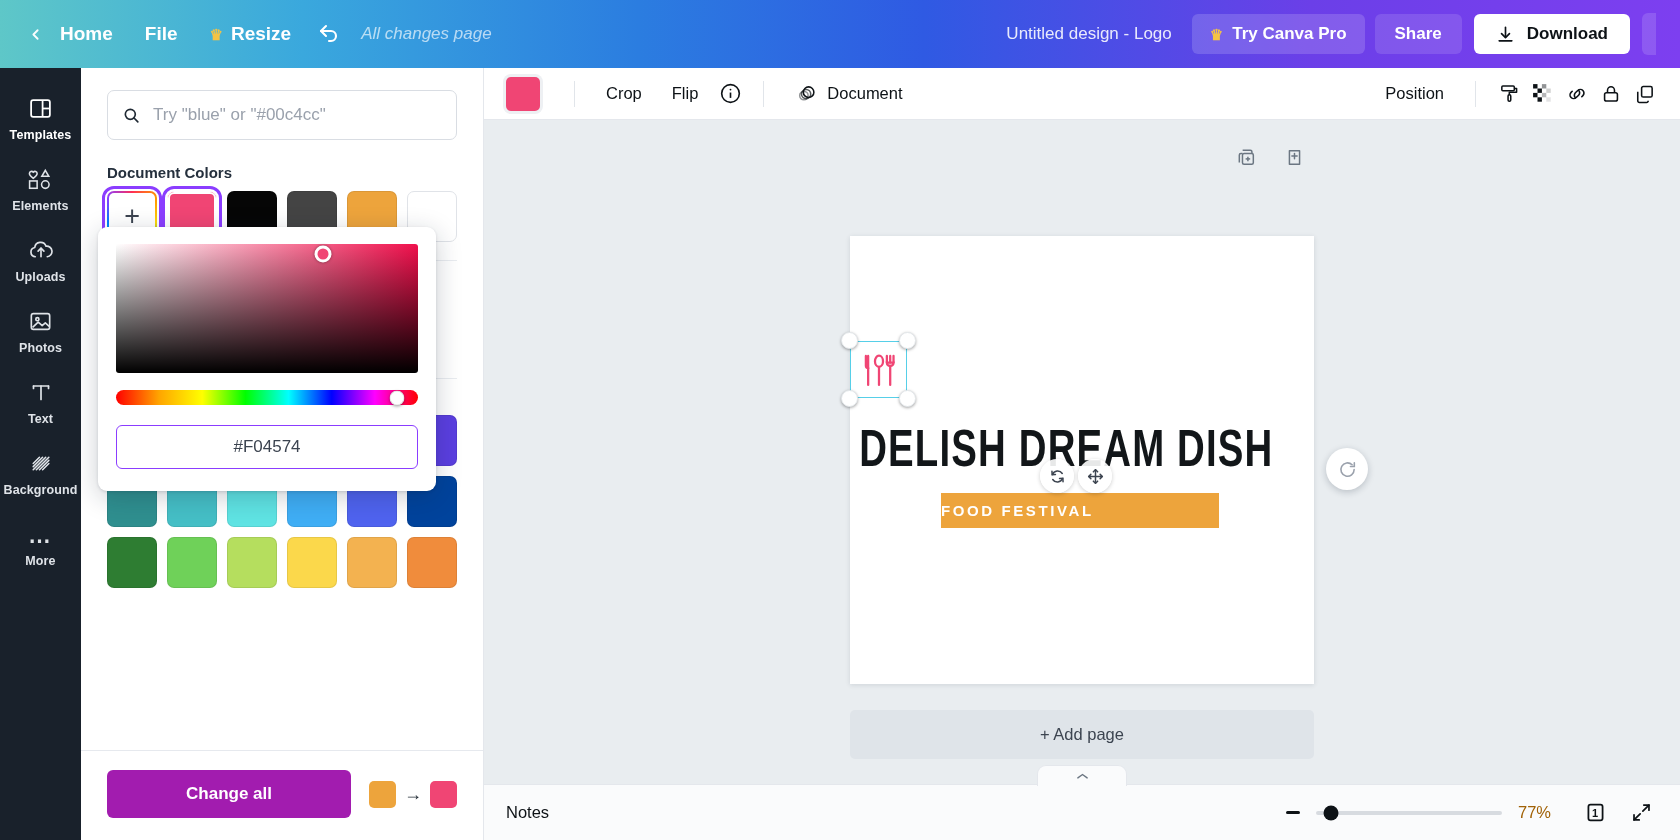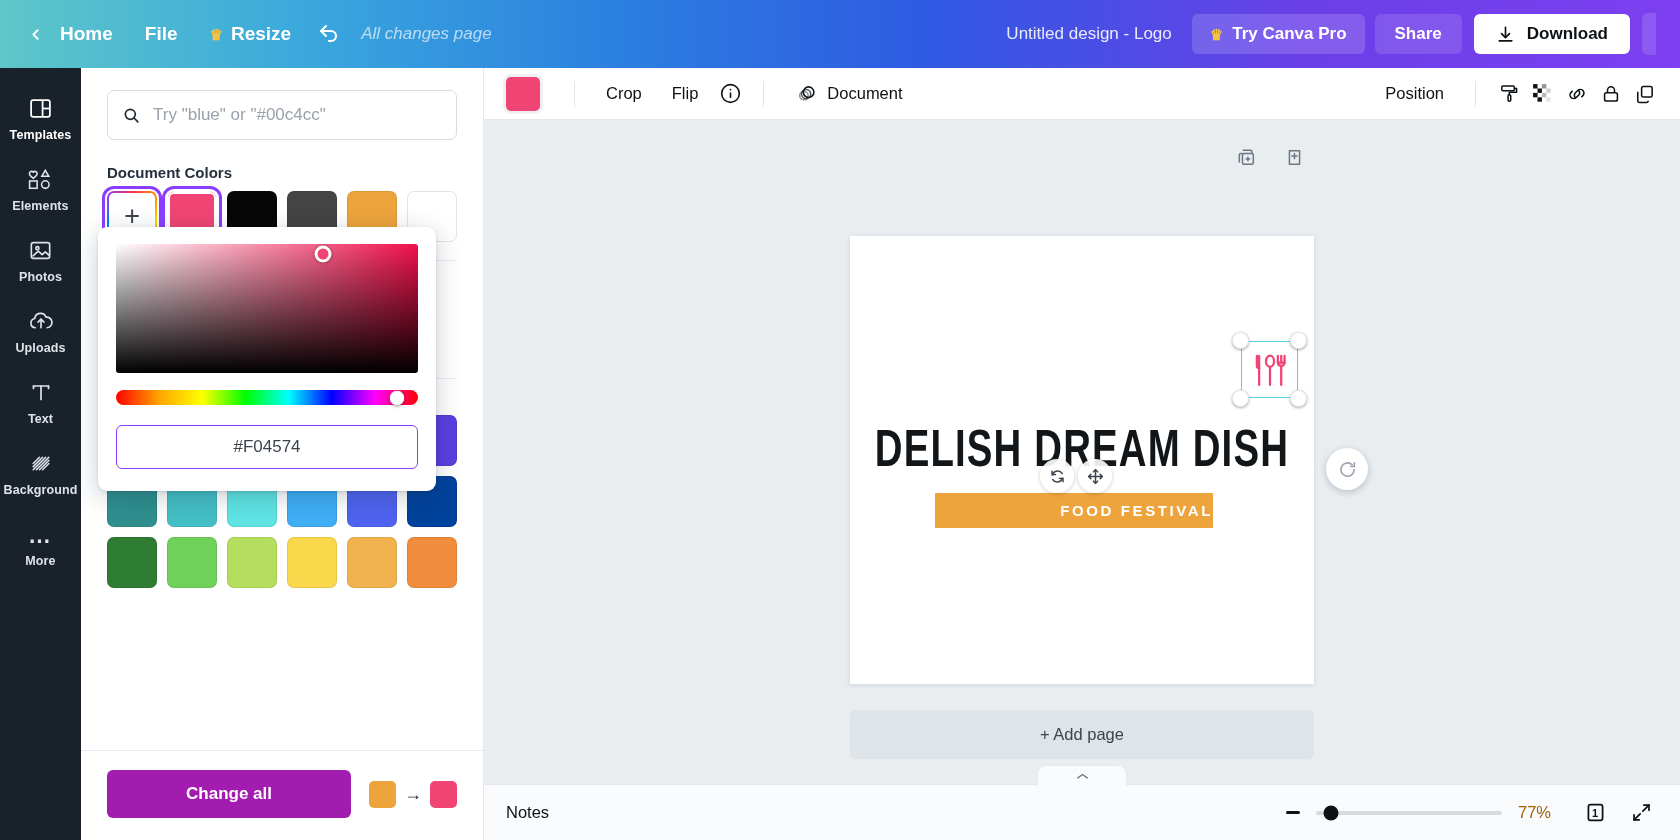--- a/index.html
+++ b/index.html
@@ -189,21 +189,21 @@
     position: absolute; left: 50%; transform: translateX(-50%);
     top: 24px; width: 450px; display: flex; justify-content: flex-end; gap: 22px;
   }
   .pt-ico { width: 26px; height: 26px; display:flex; align-items:center; justify-content:center; cursor: pointer; color:#6b7682; }
 
   .page {
     position: absolute; left: 50%; transform: translateX(-50%);
     top: 116px; width: 464px; height: 448px; background: #fff;
     box-shadow: 0 1px 5px rgba(20,30,50,.12);
   }
-  .logo-wrap { position: absolute; left: 0; right: 16px; top: 105px; text-align: right; }
+  .logo-wrap { position: absolute; left: 0; right: 4px; top: 105px; text-align: left; }
   .cut-sel { position: relative; display: inline-block; }
   .cut-frame {
     width: 57px; height: 57px; border: 1.5px solid #56cfe8; position: relative;
     display: flex; align-items: center; justify-content: center; background: #fff;
   }
   .handle {
     position: absolute; width: 17px; height: 17px; border-radius: 50%;
     background: #fff; box-shadow: 0 1px 3px rgba(0,0,0,.35); border: 1px solid #e3e7ea;
     cursor: pointer;
   }
@@ -331,37 +331,37 @@
               <path d="M6.5 4.4c-1.4-1.6-4-.6-4 1.4 0 2 3 4.2 4 5 1-.8 4-3 4-5 0-2-2.6-3-4-1.4z"></path>
               <path d="M19 2.5l3.6 6.2h-7.2z"></path>
               <rect x="2.7" y="13.5" width="7.8" height="7.6"></rect>
               <circle cx="19" cy="17.3" r="3.9"></circle>
             </svg>
         </span>
         <span class="rail-label">Elements</span>
       </div>
       <div class="rail-item">
         <span class="rail-ico">
+          <svg width="26" height="25" viewBox="0 0 24 24" fill="none" stroke="#dfe3e8" stroke-width="1.6" stroke-linecap="round" stroke-linejoin="round">
+              <path d="M6.5 18A4.5 4.5 0 0 1 6 9.1a5.6 5.6 0 0 1 10.8-1.3A4.1 4.1 0 0 1 18 18"></path>
+              <polyline points="9.2 12.6 12 9.8 14.8 12.6"></polyline>
+              <line x1="12" y1="9.8" x2="12" y2="18"></line>
+            </svg>
+        </span>
+        <span class="rail-label">Uploads</span>
+      </div>
+      <div class="rail-item">
+        <span class="rail-ico">
           <svg width="25" height="25" viewBox="0 0 24 24" fill="none" stroke="#dfe3e8" stroke-width="1.6" stroke-linejoin="round">
               <rect x="3.2" y="4.4" width="17.6" height="15.2" rx="2"></rect>
               <circle cx="9" cy="9.8" r="1.5"></circle>
               <polyline points="4.4 17.6 9.8 12.6 13.6 16 16.6 13.4 20.6 17"></polyline>
             </svg>
         </span>
         <span class="rail-label">Photos</span>
-      </div>
-      <div class="rail-item">
-        <span class="rail-ico">
-          <svg width="26" height="25" viewBox="0 0 24 24" fill="none" stroke="#dfe3e8" stroke-width="1.6" stroke-linecap="round" stroke-linejoin="round">
-              <path d="M6.5 18A4.5 4.5 0 0 1 6 9.1a5.6 5.6 0 0 1 10.8-1.3A4.1 4.1 0 0 1 18 18"></path>
-              <polyline points="9.2 12.6 12 9.8 14.8 12.6"></polyline>
-              <line x1="12" y1="9.8" x2="12" y2="18"></line>
-            </svg>
-        </span>
-        <span class="rail-label">Uploads</span>
       </div>
       <div class="rail-item">
         <span class="rail-ico">
           <svg width="24" height="25" viewBox="0 0 24 24" fill="none" stroke="#dfe3e8" stroke-width="1.7" stroke-linecap="round">
               <line x1="4.5" y1="5.5" x2="19.5" y2="5.5"></line>
               <line x1="12" y1="5.5" x2="12" y2="19"></line>
               <line x1="4.5" y1="5.5" x2="4.5" y2="8"></line>
               <line x1="19.5" y1="5.5" x2="19.5" y2="8"></line>
             </svg>
         </span>

